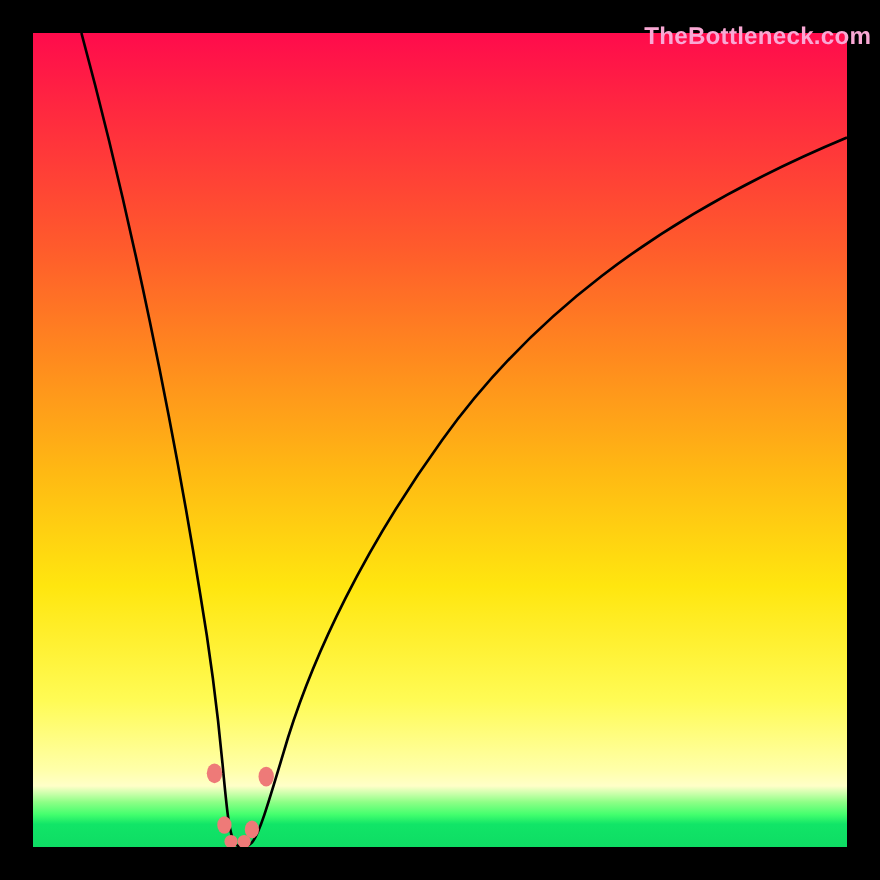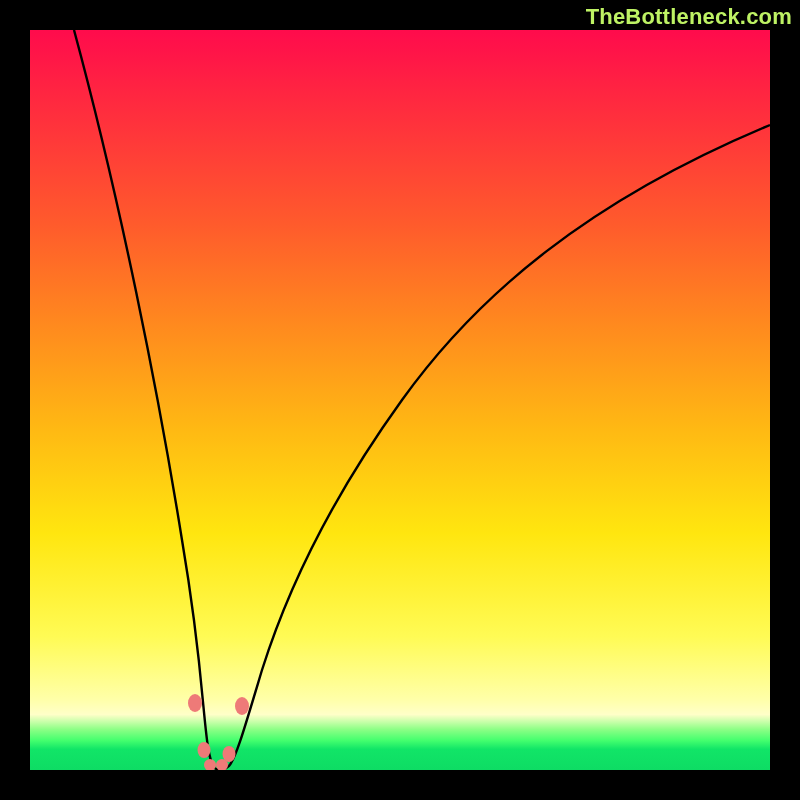--- a/index.html
+++ b/index.html
@@ -45,23 +45,23 @@
       #11e567 97.2%,
       #0edc64 100%
     );
   }
   .curve-svg {
     position: absolute;
     inset: 0;
   }
   .watermark {
     position: absolute;
-    top: 4px;
+    top: 20px;
     right: 8px;
-    color: #bef264;
+    color: #f9a8d4;
     font-size: 22px;
     font-weight: 600;
     letter-spacing: 0.2px;
   }
 </style>
 </head>
 <body>
 
 <div class="frame">
 

